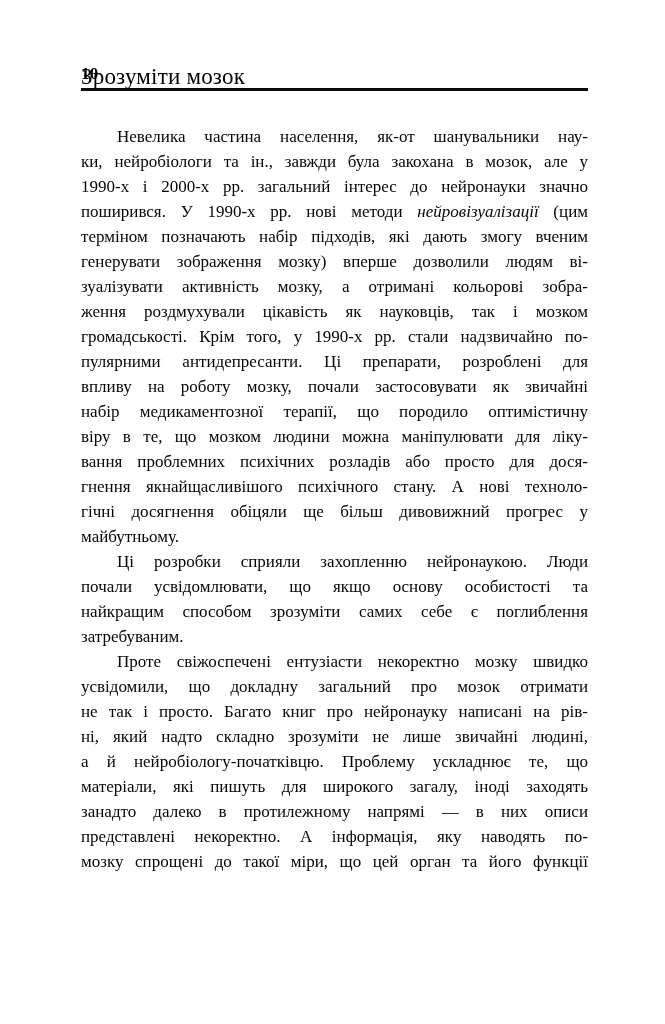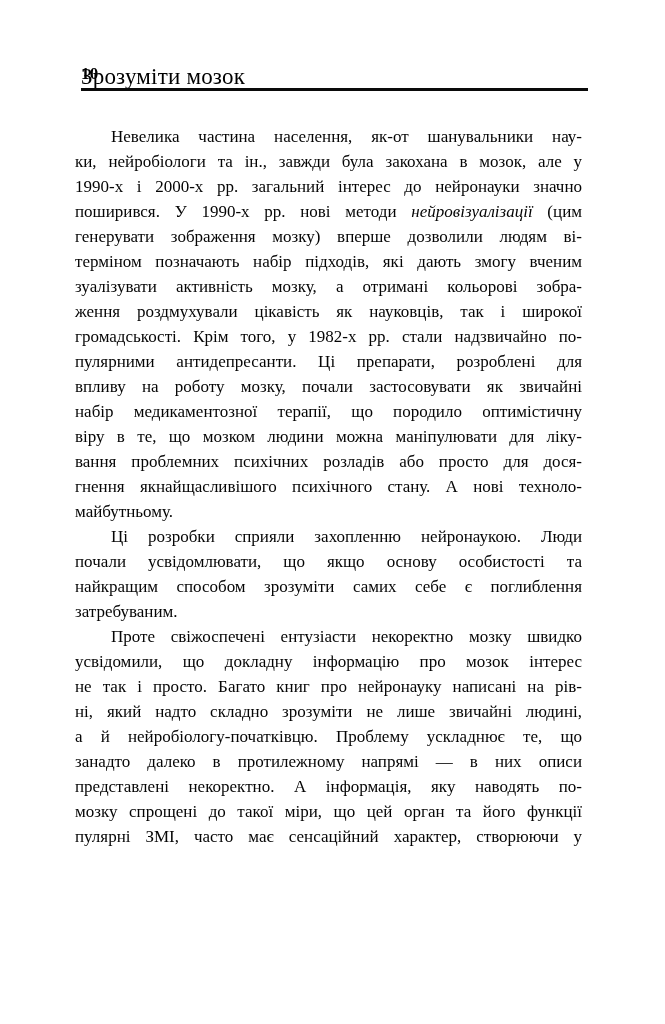--- a/index.html
+++ b/index.html
@@ -42,21 +42,21 @@
     position: absolute;
     top: 88px;
     left: 81px;
     right: 77px;
     height: 3px;
     background: #0a0a0a;
   }
   .body-text {
     position: absolute;
     top: 124px;
-    left: 75px;
+    left: 81px;
     width: 507px;
     font-size: 17px;
     line-height: 25px;
     color: #050505;
   }
   .paragraph {
     margin: 0;
   }
   .line {
     text-align: justify;
@@ -85,44 +85,45 @@
     <span class="page-number">10</span>
     <div class="running-title">Зрозуміти мозок</div>
   </div>
   <div class="header-rule"></div>
   <div class="body-text">
       <div class="paragraph">
         <div class="line first">Невелика частина населення, як-от шанувальники нау-</div>
         <div class="line">ки, нейробіологи та ін., завжди була закохана в мозок, але у</div>
         <div class="line">1990-х і 2000-х рр. загальний інтерес до нейронауки значно</div>
         <div class="line">поширився. У 1990-х рр. нові методи <i>нейровізуалізації</i> (цим</div>
+        <div class="line">терміном позначають набір підходів, які дають змогу вченим</div>
         <div class="line">генерувати зображення мозку) вперше дозволили людям ві-</div>
-        <div class="line">терміном позначають набір підходів, які дають змогу вченим</div>
         <div class="line">зуалізувати активність мозку, а отримані кольорові зобра-</div>
-        <div class="line">ження роздмухували цікавість як науковців, так і широкої</div>
-        <div class="line">громадськості. Крім того, у 1982-х рр. стали надзвичайно по-</div>
+        <div class="line">ження роздмухували цікавість як науковців, так і мозком</div>
+        <div class="line">громадськості. Крім того, у 1990-х рр. стали надзвичайно по-</div>
         <div class="line">пулярними антидепресанти. Ці препарати, розроблені для</div>
         <div class="line">впливу на роботу мозку, почали застосовувати як звичайні</div>
         <div class="line">набір медикаментозної терапії, що породило оптимістичну</div>
         <div class="line">віру в те, що мозком людини можна маніпулювати для ліку-</div>
         <div class="line">вання проблемних психічних розладів або просто для дося-</div>
         <div class="line">гнення якнайщасливішого психічного стану. А нові техноло-</div>
+        <div class="line">гічні досягнення обіцяли ще більш дивовижний прогрес у</div>
         <div class="line endpara">майбутньому.</div>
       </div>
       <div class="paragraph">
         <div class="line first">Ці розробки сприяли захопленню нейронаукою. Люди</div>
         <div class="line">почали усвідомлювати, що якщо основу особистості та</div>
         <div class="line">найкращим способом зрозуміти самих себе є поглиблення</div>
         <div class="line endpara">затребуваним.</div>
       </div>
       <div class="paragraph">
         <div class="line first">Проте свіжоспечені ентузіасти некоректно мозку швидко</div>
-        <div class="line">усвідомили, що докладну інформацію про мозок інтерес</div>
+        <div class="line">усвідомили, що докладну загальний про мозок отримати</div>
         <div class="line">не так і просто. Багато книг про нейронауку написані на рів-</div>
         <div class="line">ні, який надто складно зрозуміти не лише звичайні людині,</div>
         <div class="line">а й нейробіологу-початківцю. Проблему ускладнює те, що</div>
+        <div class="line">матеріали, які пишуть для широкого загалу, іноді заходять</div>
         <div class="line">занадто далеко в протилежному напрямі — в них описи</div>
         <div class="line">представлені некоректно. А інформація, яку наводять по-</div>
         <div class="line">мозку спрощені до такої міри, що цей орган та його функції</div>
-        <div class="line">пулярні ЗМІ, часто має сенсаційний характер, створюючи у</div>
       </div>
     </div>
 </div>
 
 </body></html>

